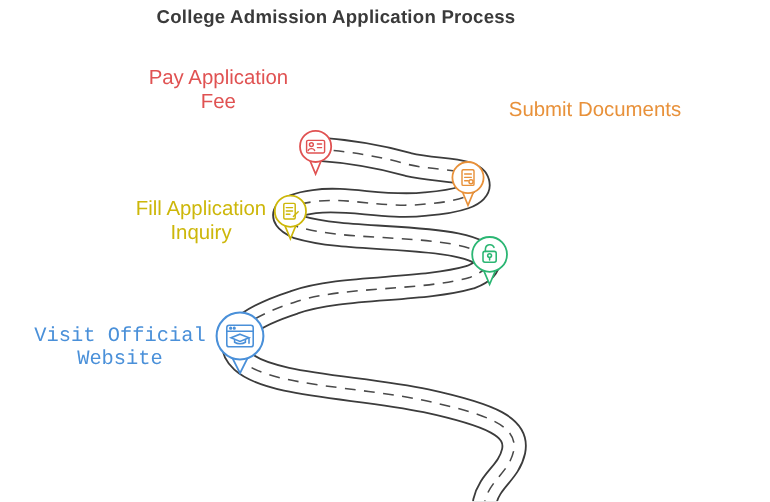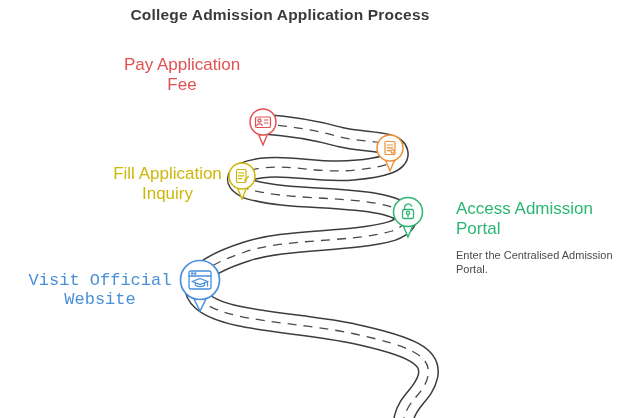--- a/index.html
+++ b/index.html
@@ -165,28 +165,25 @@
       <path d="M 19.5 24 v 2.2 c 2.5 1.6 6.5 1.6 9 0 V 24"></path>
       <path d="M 31.5 23 v 4"></path>
     </g>
   </svg>
 
   <div class="step step-pay align-center">
     <span class="step-label c-red">Pay Application Fee</span>
   </div>
 
   <div class="step step-submit align-left">
+    <span class="step-label c-orange">Submit Documents</span>
   </div>
 
   <div class="step step-fill align-center">
     <span class="step-label c-yellow">Fill Application Inquiry</span>
   </div>
 
-  <div class="step step-access align-left">
-    <span class="step-label c-green">Access Admission Portal</span>
-    <span class="step-desc">Enter the Centralised Admission Portal.</span>
-  </div>
 
   <div class="step step-visit align-center">
     <span class="step-label c-blue">Visit Official Website</span>
   </div>
 
 </div>
 
 </body></html>

